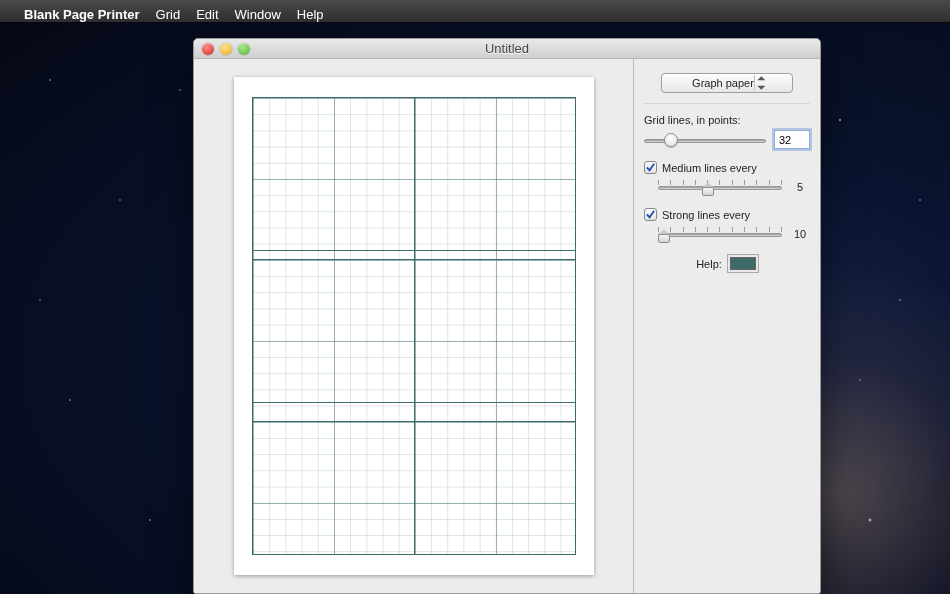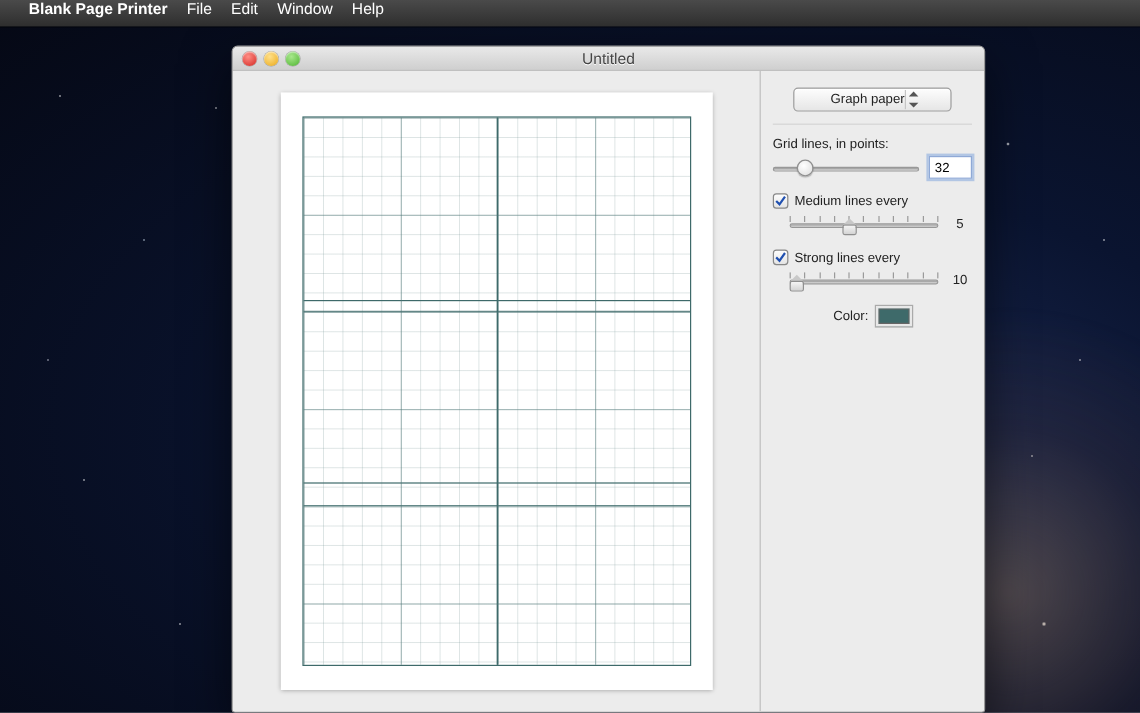--- a/index.html
+++ b/index.html
@@ -30,21 +30,21 @@
   .nebula {
     position: absolute; right: -50px; bottom: -60px; width: 400px; height: 400px;
     background: radial-gradient(circle at 60% 60%, rgba(200,160,120,0.35) 0%, rgba(120,80,60,0.15) 40%, transparent 70%);
     filter: blur(4px);
   }
 
   
   .menubar {
     position: absolute; top: 0; left: 0; right: 0; height: 22px;
     background: linear-gradient(#4a4a4a, #2e2e2e);
-    display: flex; align-items: flex-start;
+    display: flex; align-items: flex-end;
     padding: 0 10px;
     color: #fff; font-size: 13px;
     box-shadow: 0 1px 0 rgba(0,0,0,0.4);
     z-index: 10;
   }
   .menubar .apple { margin-right: 14px; font-size: 14px; }
   .menubar .appname { font-weight: bold; margin-right: 16px; }
   .menubar .mitem { margin-right: 16px; cursor: default; }
 
   
@@ -238,21 +238,21 @@
 </style>
 </head>
 <body>
 
 <div class="stars"></div>
 <div class="nebula"></div>
 
 <div class="menubar">
   <span class="apple"></span>
   <span class="appname">Blank Page Printer</span>
-  <span class="mitem">File</span>
+  <span class="mitem">Grid</span>
   <span class="mitem">Edit</span>
   <span class="mitem">Window</span>
   <span class="mitem">Help</span>
 </div>
 
 <div class="window">
   <div class="titlebar">
     <div class="traffic">
       <div class="tl red"></div>
       <div class="tl yellow"></div>
@@ -352,18 +352,18 @@
                 <span></span>
               </div>
             <div class="track"></div>
             <div class="pointer-knob" style="left:5%"></div>
           </div>
           <span class="val-text">10</span>
         </div>
       </div>
 
       <div class="color-row">
-        <span>Color:</span>
+        <span>Help:</span>
         <div class="color-well" style="background:#3e6a6a"></div>
       </div>
     </div>
   </div>
 </div>
 
 </body></html>

